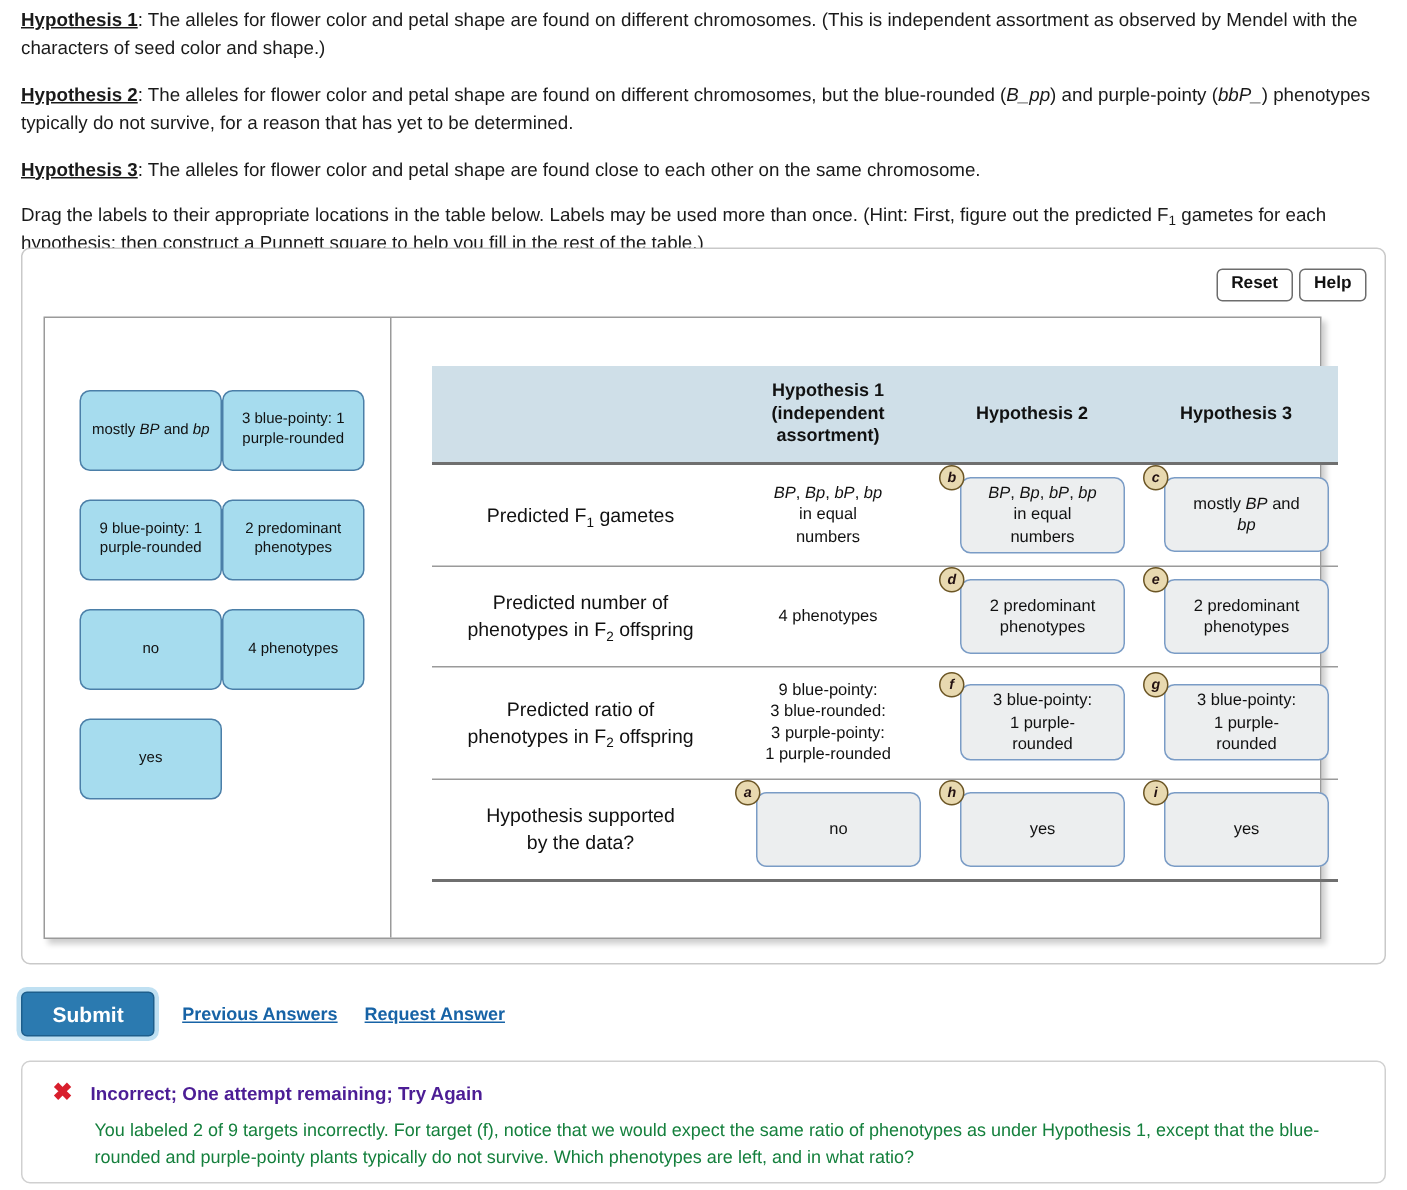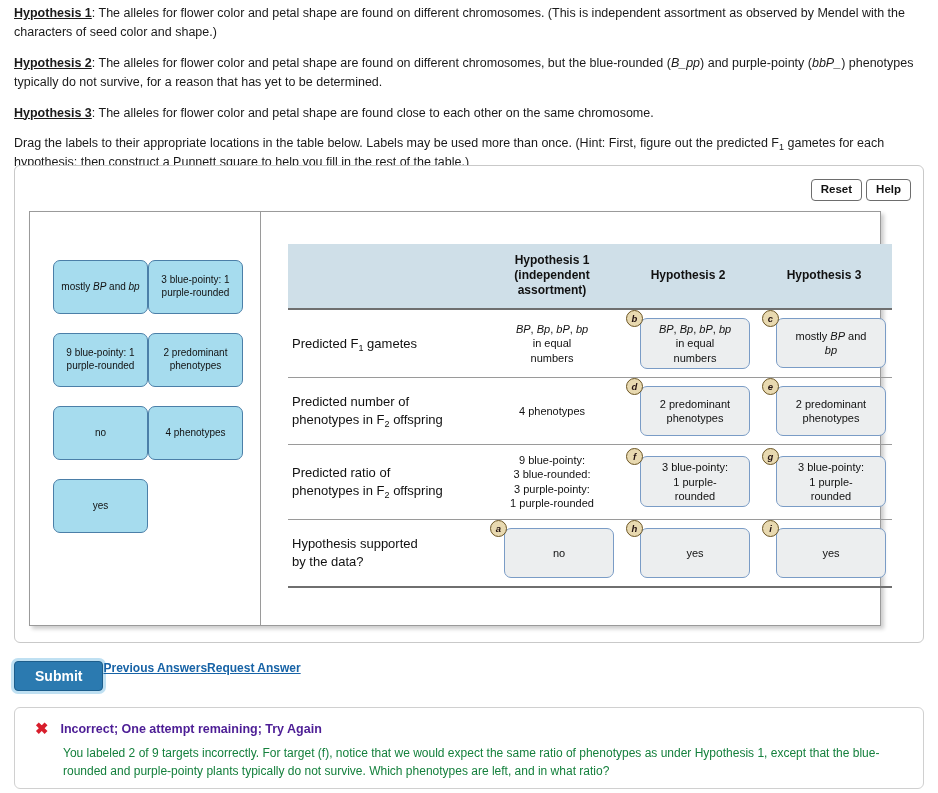--- a/index.html
+++ b/index.html
@@ -71,21 +71,21 @@
     text-align:center;vertical-align:middle;
     padding:9px 2px 10px 2px;line-height:1.25;
     border-bottom:2px solid #6f6f6f;
   }
   thead th.lead{text-align:left;}
   tbody td{
     border-bottom:1px solid #9a9a9a;
     padding:8px 2px;vertical-align:middle;text-align:center;
     font-size:11.5px;line-height:1.3;color:#111;
   }
-  tbody td.lead{text-align:left;font-size:13px;line-height:1.35;padding-left:4px;margin-top:24px;}
+  tbody td.lead{text-align:center;font-size:13px;line-height:1.35;padding-left:4px;margin-top:24px;}
   tbody tr:last-child td{border-bottom:2px solid #6f6f6f;}
   .static-cell{font-size:11px;line-height:1.32;}
 
   
   .drop-wrap{position:relative;display:inline-block;padding-left:14px;}
   .badge{
     position:absolute;left:0;top:-8px;
     width:15px;height:15px;border-radius:50%;
     background:#e8d9b0;border:1.3px solid #6b5524;
     font-size:9.5px;font-weight:bold;font-style:italic;color:#211;
@@ -94,21 +94,21 @@
   }
   .drop{
     width:110px;min-height:50px;box-sizing:border-box;
     background:#eceeef;border:1.6px solid #7a9cc6;border-radius:7px;
     display:flex;align-items:center;justify-content:center;text-align:center;
     font-size:11px;line-height:1.3;color:#111;padding:3px 5px;
     cursor:grab;
   }
 
   
-  .submit-row{position:absolute;left:14px;top:661px;display:flex;align-items:flex-start;}
+  .submit-row{position:absolute;left:14px;top:661px;display:flex;align-items:center;gap:18px;}
   .submit-btn{
     background:#2b7ab0;color:#fff;font-size:14px;font-weight:bold;
     border:1px solid #1d5e8c;border-radius:4px;padding:6px 20px;
     box-shadow:0 0 0 3px #bfe0f2;cursor:pointer;
     font-family:"Liberation Sans",sans-serif;
   }
   .lnk{
     color:#1763a6;font-size:12px;font-weight:bold;text-decoration:underline;
     cursor:pointer;
   }

